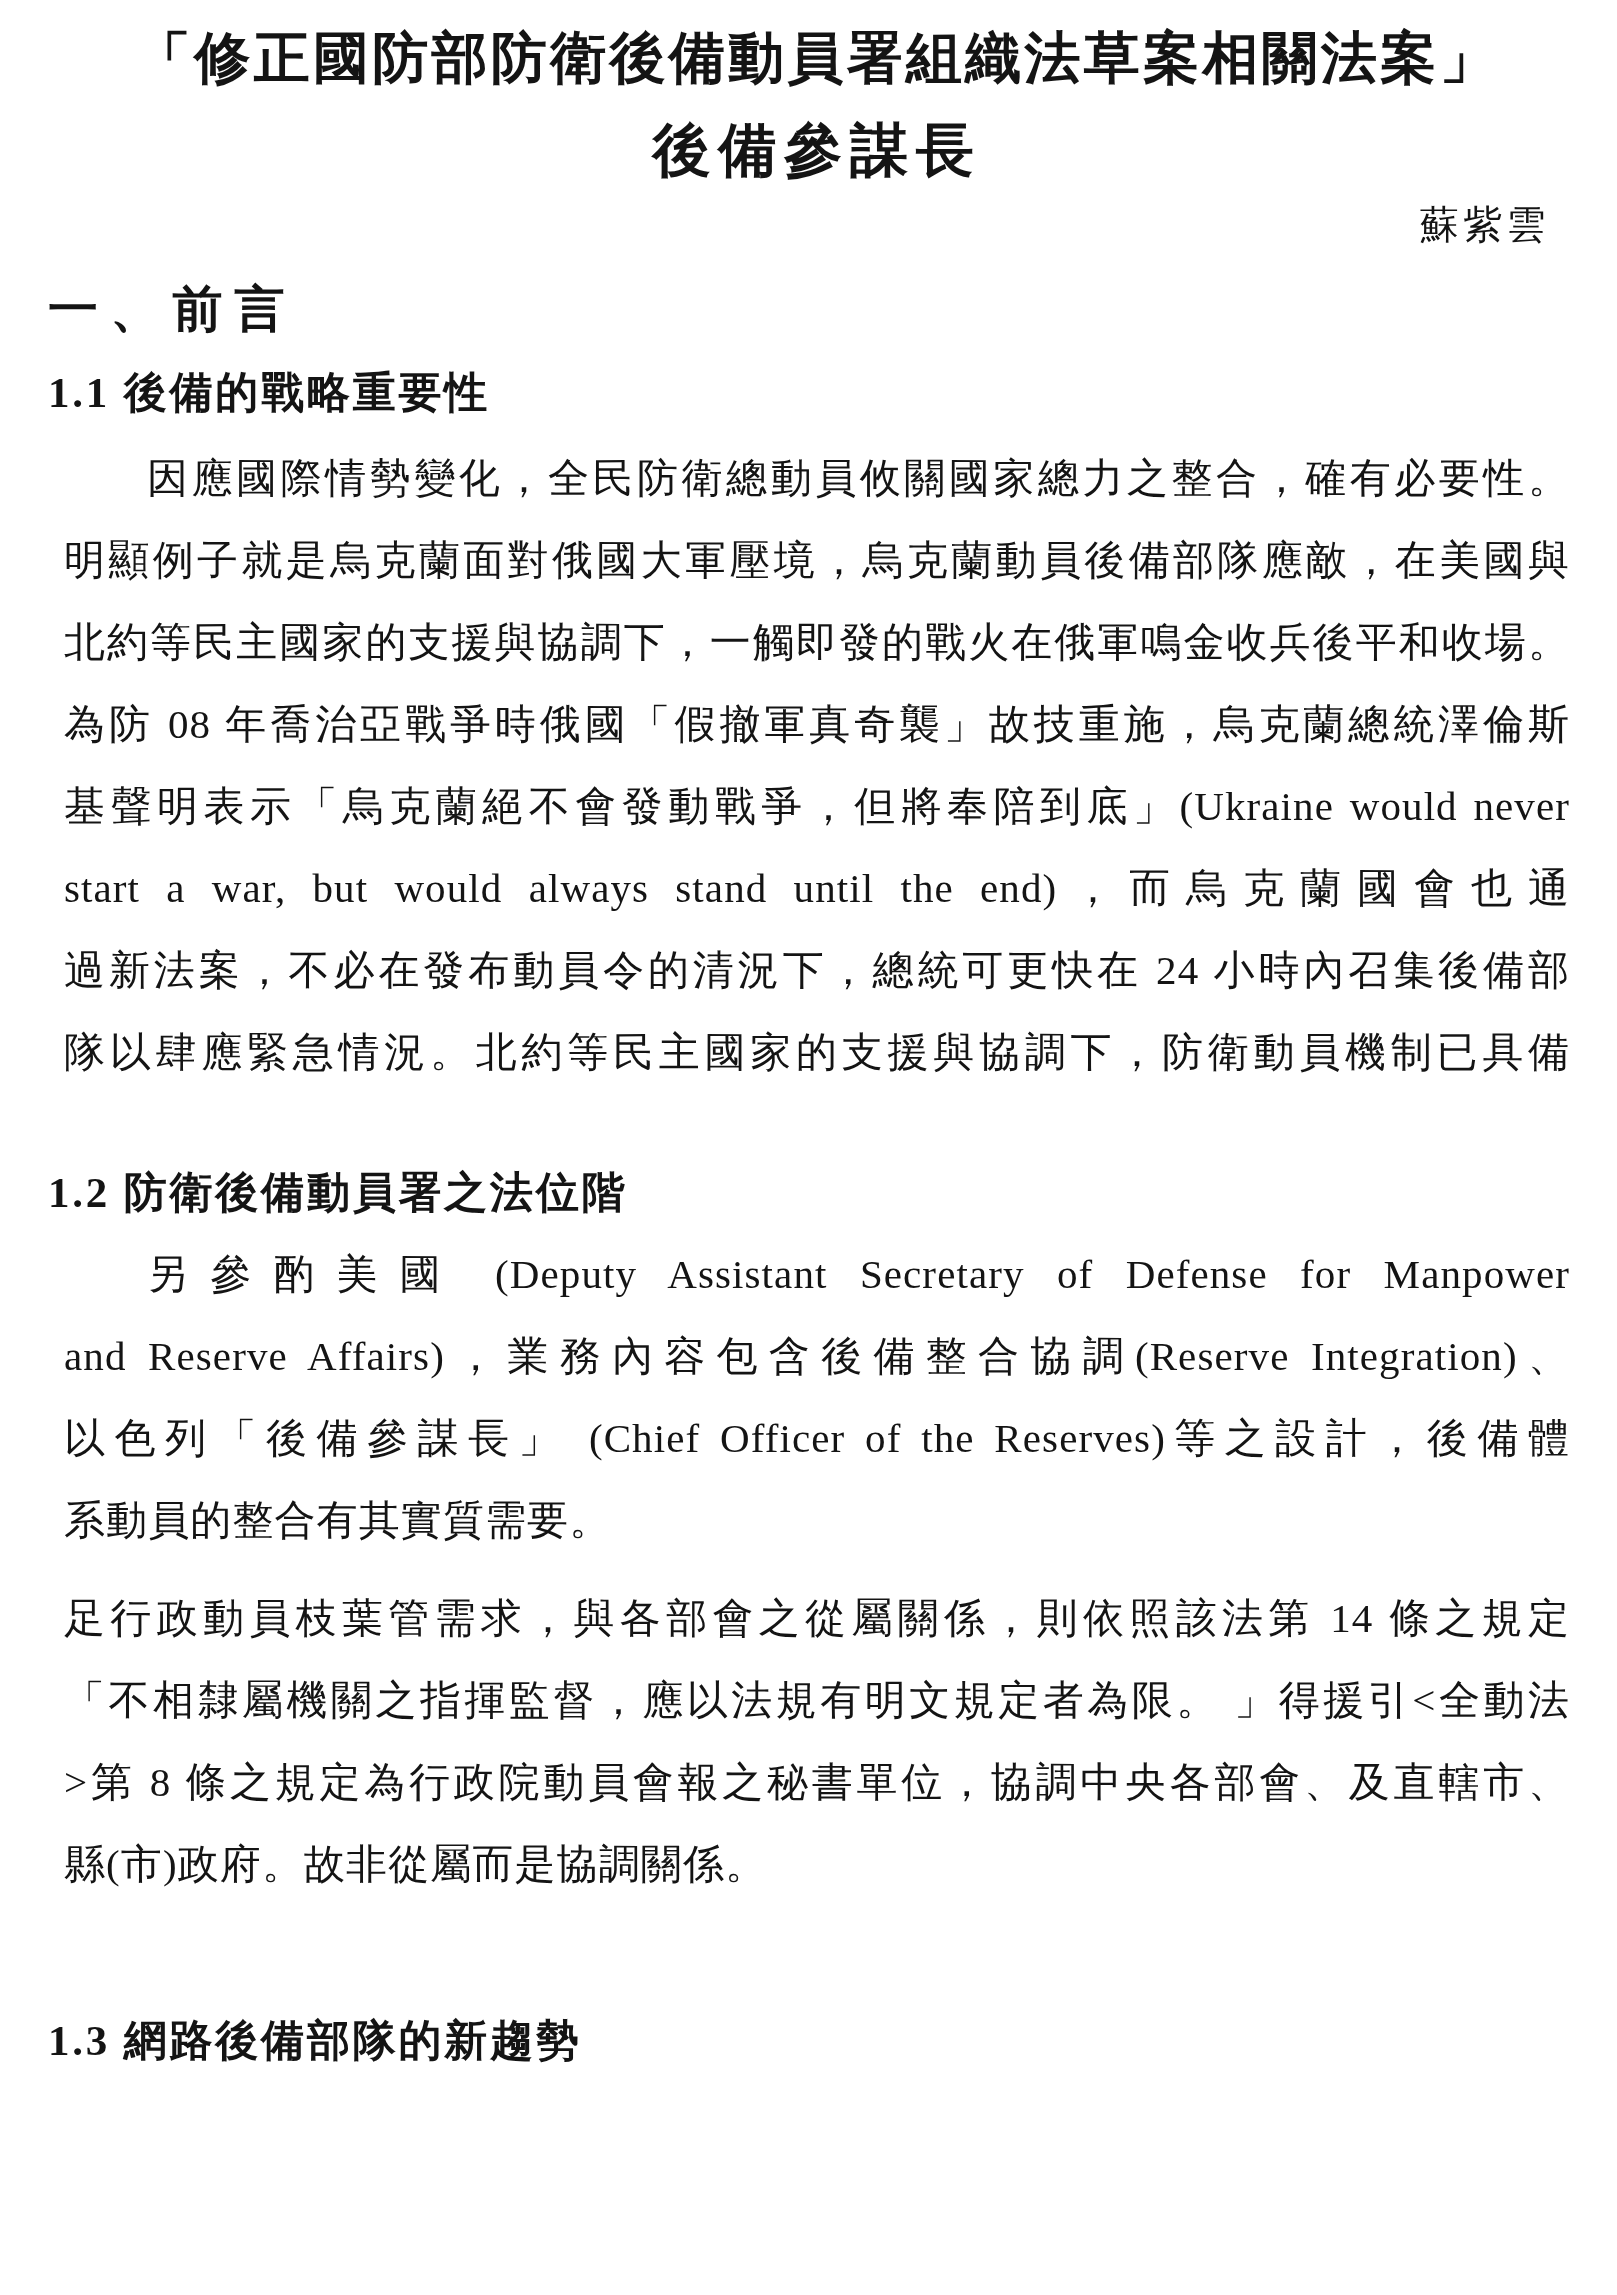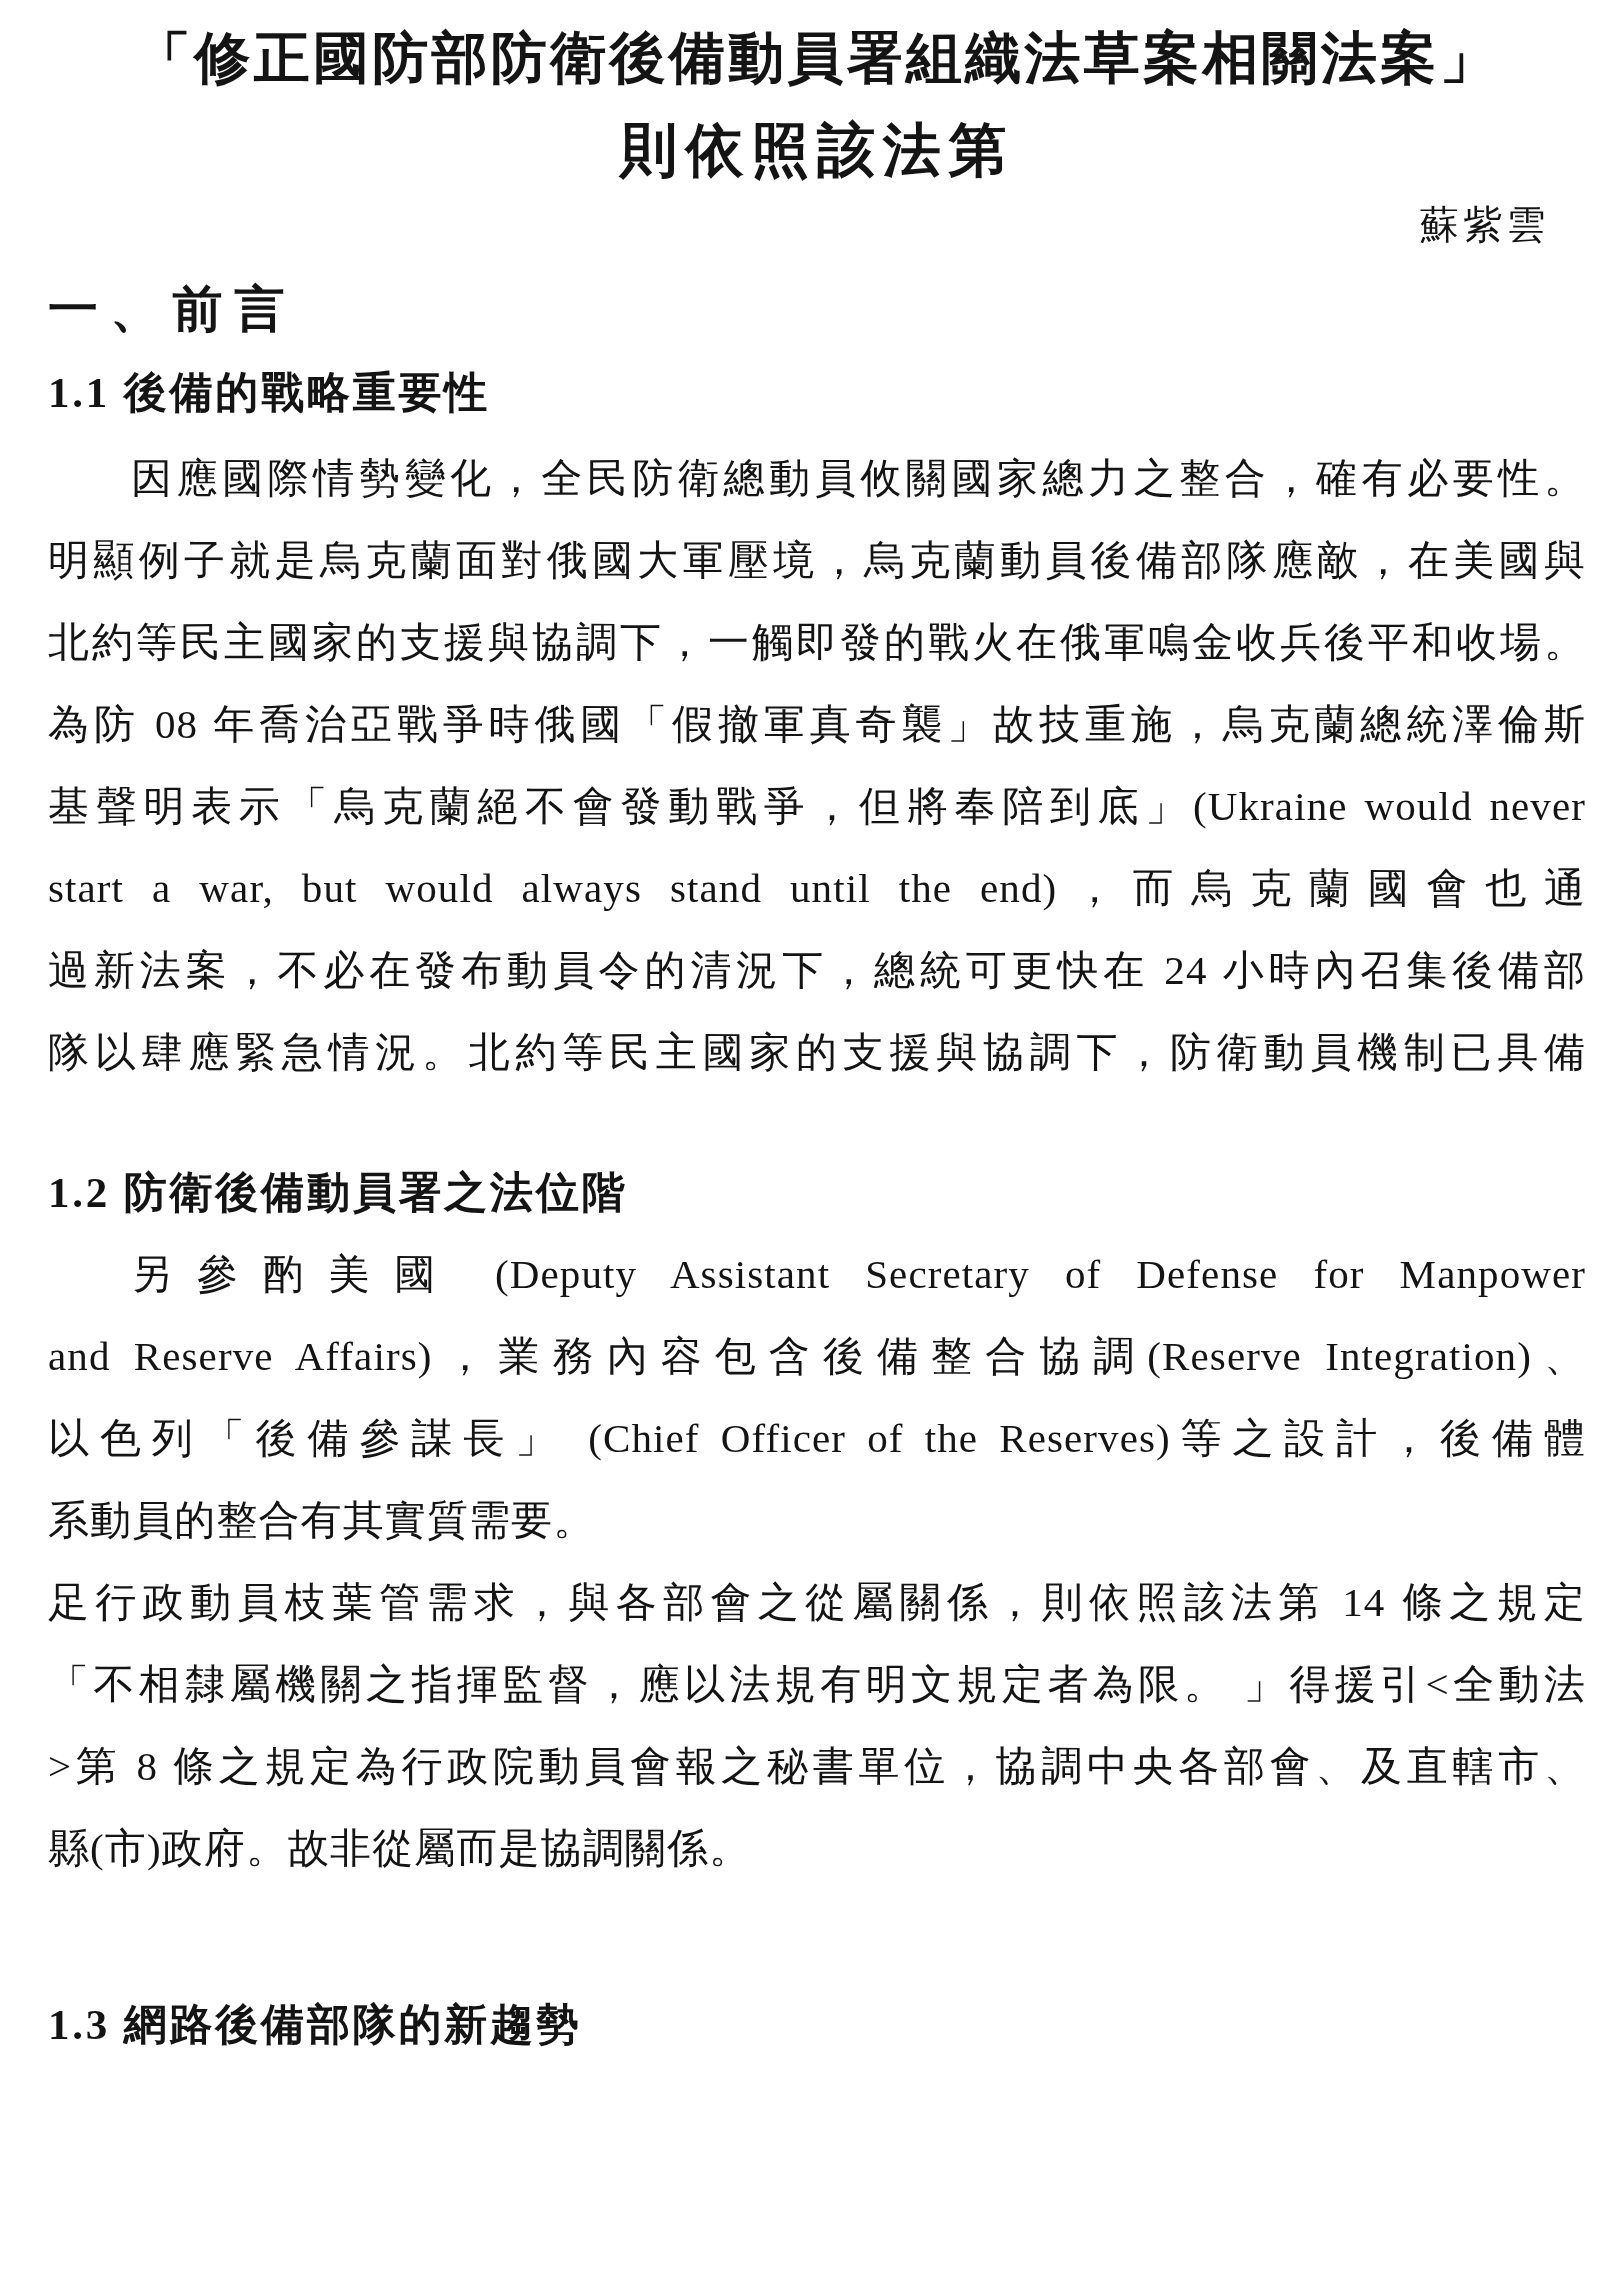--- a/index.html
+++ b/index.html
@@ -56,21 +56,21 @@
   }
   .h2 {
     font-size: 43px;
     font-weight: 700;
     line-height: 56px;
     letter-spacing: 2.8px;
   }
   .h2.s11 { margin-top: 25px; }
   .h2.s12 { margin-top: 72px; }
   .h2.s13 { margin-top: 108px; }
-  .para { margin: 0; }
+  .para { margin: 16px; }
   .para.first { margin-top: 15.6px; }
   .para.s12a { margin-top: 12.2px; }
   .ln {
     font-size: 41px;
     line-height: 82px;
     letter-spacing: 1.1px;
     white-space: nowrap;
   }
   .ln.fill {
     white-space: normal;
@@ -80,21 +80,21 @@
   }
   .ln.indent { padding-left: 83px; }
   .ln.last { text-align: left; text-align-last: left; }
 </style>
 </head>
 <body>
 
 <div class="page">
 
   <div class="title-line-1">「修正國防部防衛後備動員署組織法草案相關法案」</div>
-  <div class="title-line-2">則依照該法第</div>
+  <div class="title-line-2">後備參謀長</div>
   <div class="author">蘇紫雲</div>
 
   <div class="h1">一、前言</div>
 
   <div class="h2 s11">1.1 後備的戰略重要性</div>
   <div class="para first">
     <div class="ln fill indent">因應國際情勢變化，全民防衛總動員攸關國家總力之整合，確有必要性。</div>
     <div class="ln fill">明顯例子就是烏克蘭面對俄國大軍壓境，烏克蘭動員後備部隊應敵，在美國與</div>
     <div class="ln fill">北約等民主國家的支援與協調下，一觸即發的戰火在俄軍鳴金收兵後平和收場。</div>
     <div class="ln fill">為防 08 年喬治亞戰爭時俄國「假撤軍真奇襲」故技重施，烏克蘭總統澤倫斯</div>

